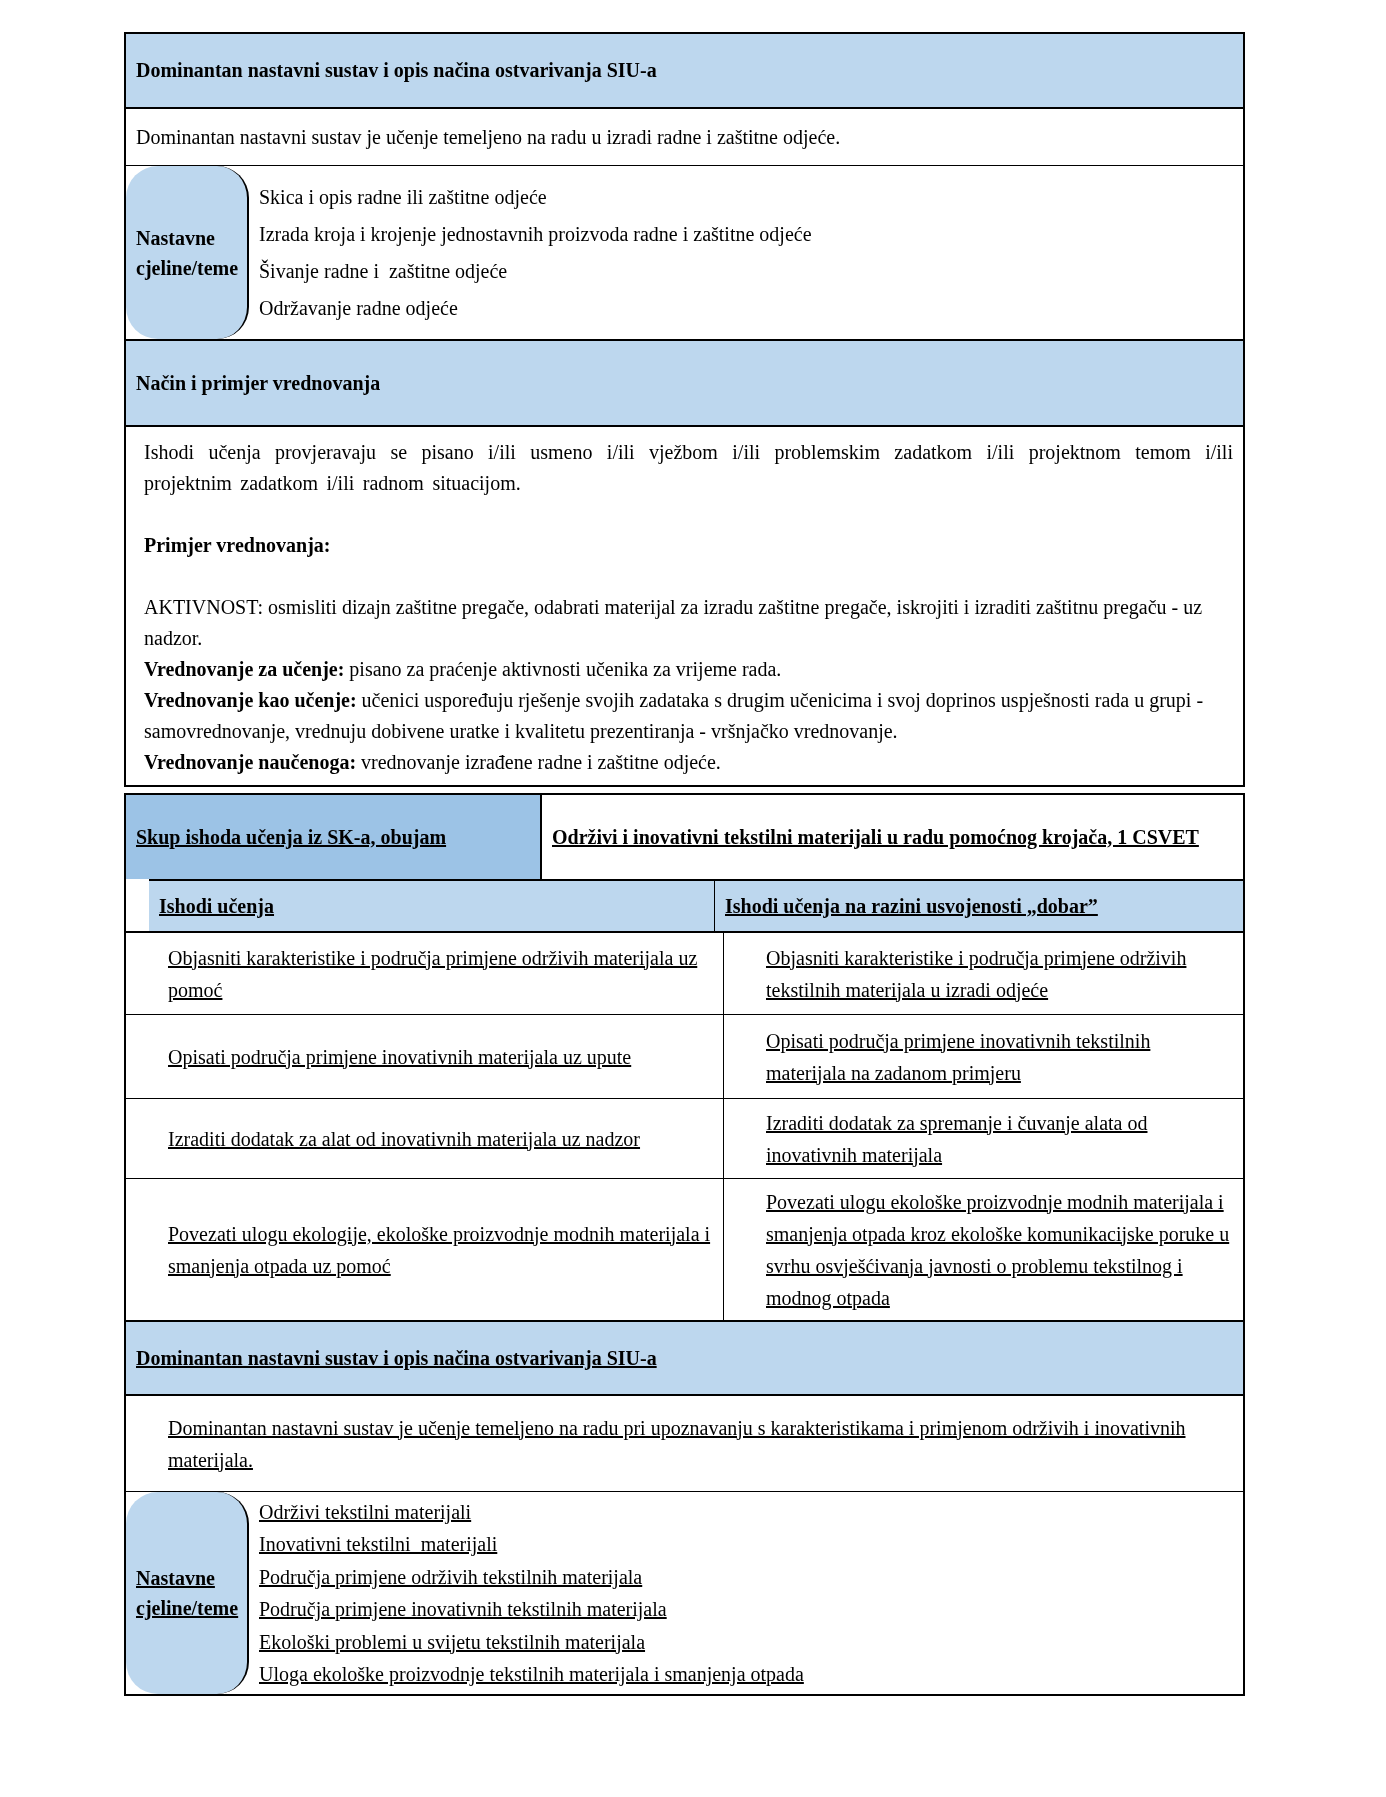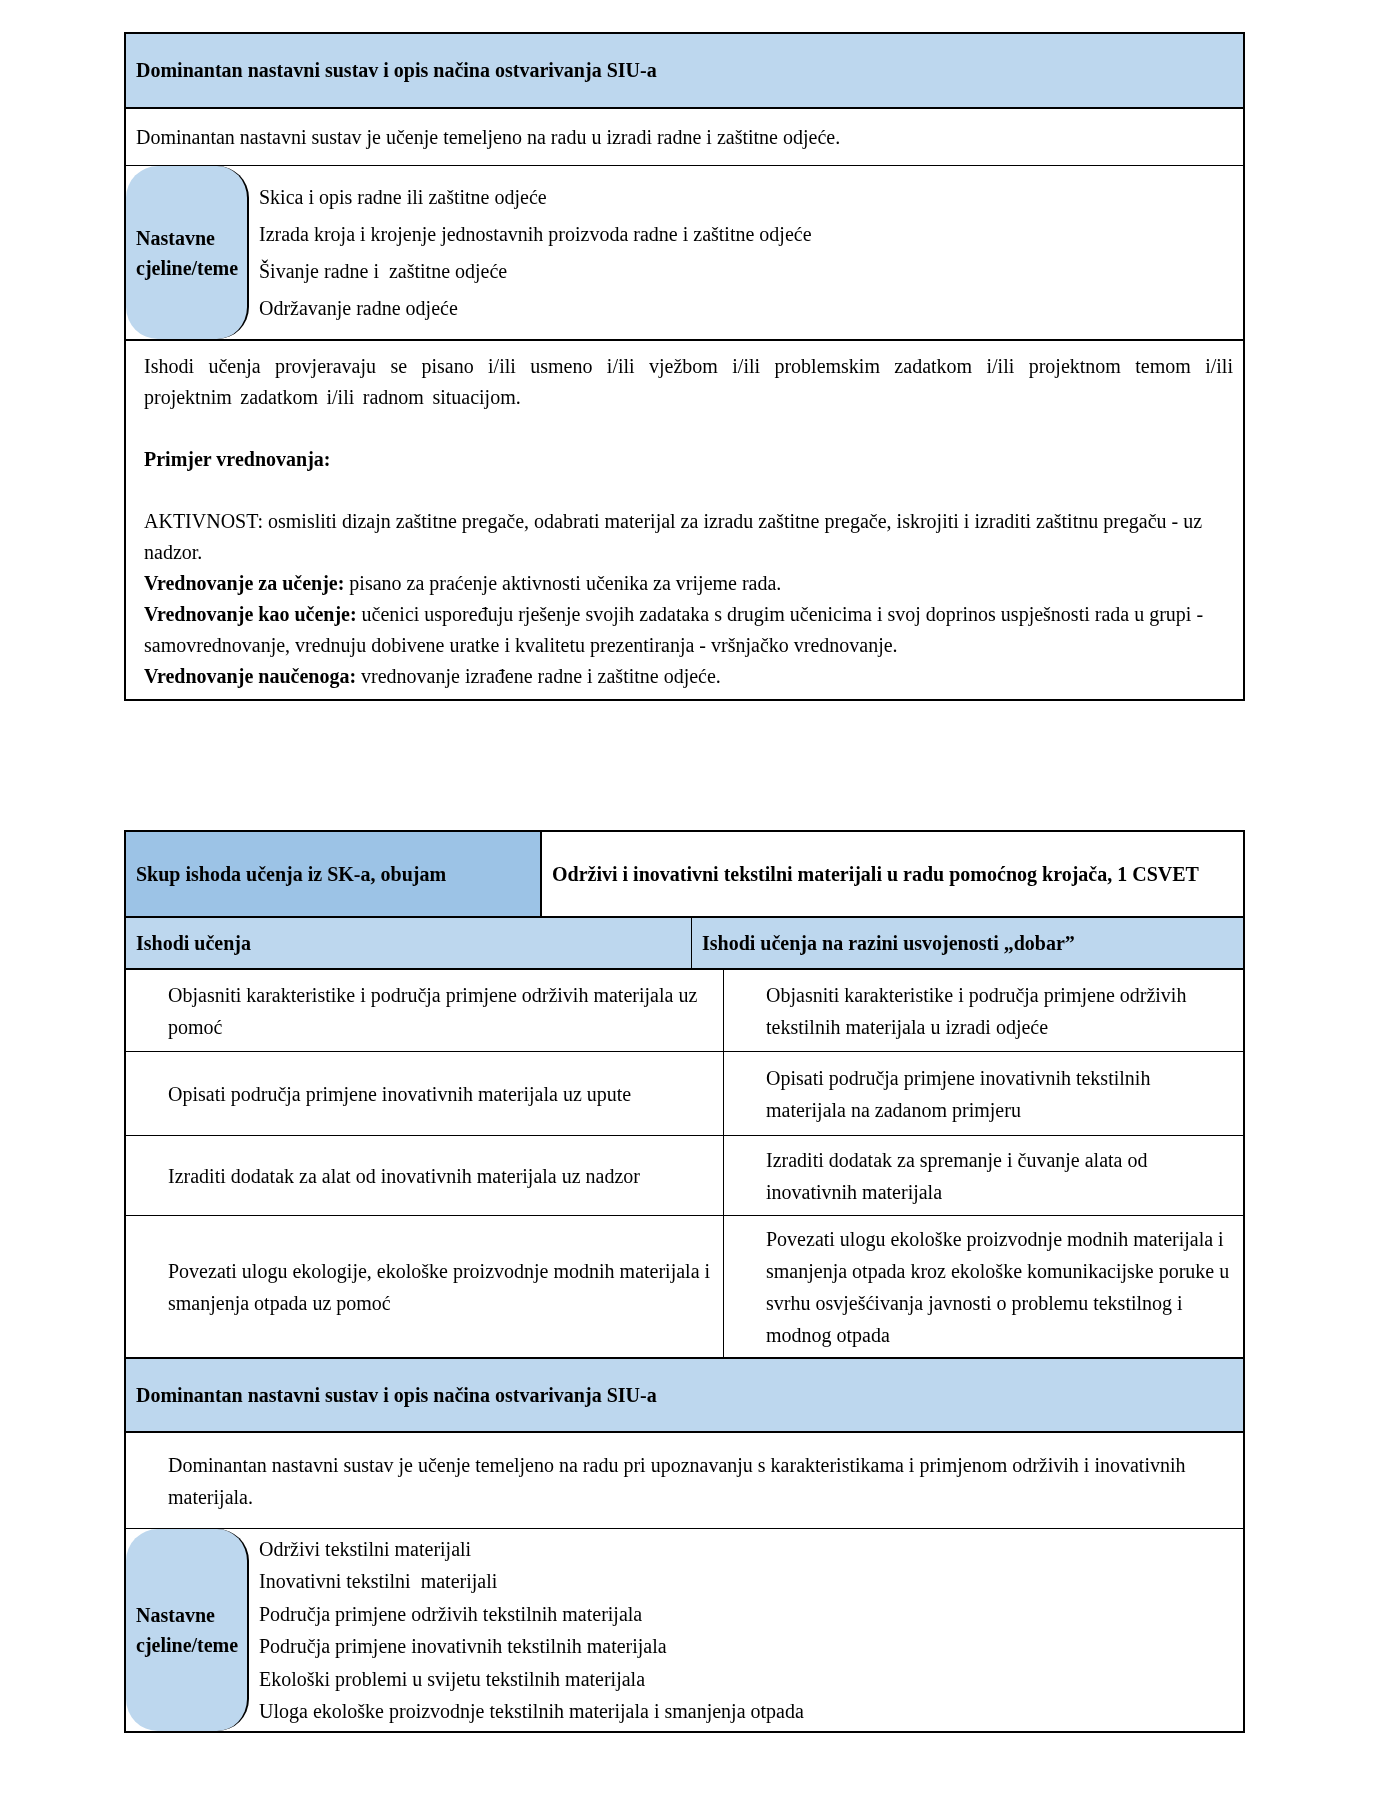--- a/index.html
+++ b/index.html
@@ -14,21 +14,21 @@
   }
   .tbl {
     position: absolute;
     left: 124px;
     width: 1121px;
     border: 2px solid #000;
     box-sizing: border-box;
     background: #fff;
   }
   .tbl1 { top: 32px; }
-  .tbl2 { top: 830px; }
+  .tbl2 { top: 793px; text-decoration: underline; }
   .row { display: flex; border-top: 1px solid #000; box-sizing: border-box; }
   .row:first-child { border-top: none; }
   .row.bt2 { border-top-width: 2px; }
   .cell {
     padding: 4px 10px;
     box-sizing: border-box;
     display: flex;
     flex-direction: column;
     justify-content: center;
     flex: 1 1 auto;
@@ -41,21 +41,21 @@
   .c-left.thin { border-right-width: 1px; }
   .w-units { width: 123px; }
   .w-skup { width: 416px; }
   .w-out  { width: 566px; }
   .h1  { min-height: 73px; }
   .hB  { min-height: 58px; justify-content: center; }
   .hC  { min-height: 174px; }
   .hD  { min-height: 86px; }
   .hE  { min-height: 360px; }
   .r1  { min-height: 84px; }
-  .r2  { min-height: 52px; }
+  .r2  { min-height: 52px; margin-left: 23px; }
   .r3  { min-height: 83px; }
   .r4  { min-height: 84px; }
   .r5  { min-height: 80px; }
   .r6  { min-height: 142px; }
   .r7  { min-height: 74px; }
   .r8  { min-height: 97px; }
   .r9  { min-height: 196px; }
   .units { line-height: 1.85; }
   .units2 { line-height: 1.62; }
   .unit-line { white-space: pre-wrap; }
@@ -84,20 +84,23 @@
     <div class="row hC">
       <div class="cell c-left w-units bg-blue label-units">Nastavne cjeline/teme</div>
       <div class="cell units">
         <div class="unit-line">Skica i opis radne ili zaštitne odjeće</div>
         <div class="unit-line">Izrada kroja i krojenje jednostavnih proizvoda radne i zaštitne odjeće</div>
         <div class="unit-line">Šivanje radne i  zaštitne odjeće</div>
         <div class="unit-line">Održavanje radne odjeće</div>
       </div>
     </div>
 
+    <div class="row hD bt2">
+      <div class="cell bg-blue b">Način i primjer vrednovanja</div>
+    </div>
 
     <div class="row hE bt2">
       <div class="cell eval-cell">
         <p class="justify gap-after">Ishodi učenja provjeravaju se pisano i/ili usmeno i/ili vježbom i/ili problemskim zadatkom i/ili projektnom temom i/ili projektnim zadatkom i/ili radnom situacijom.</p>
         <p class="b gap-after">Primjer vrednovanja:</p>
         <p>AKTIVNOST: osmisliti dizajn zaštitne pregače, odabrati materijal za izradu zaštitne pregače, iskrojiti i izraditi zaštitnu pregaču - uz nadzor.</p>
         <p><strong>Vrednovanje za učenje:</strong> <span>pisano za praćenje aktivnosti učenika za vrijeme rada.</span></p>
         <p><strong>Vrednovanje kao učenje:</strong> <span>učenici uspoređuju rješenje svojih zadataka s drugim učenicima i svoj doprinos uspješnosti rada u grupi - samovrednovanje, vrednuju dobivene uratke i kvalitetu prezentiranja - vršnjačko vrednovanje.</span></p>
         <p><strong>Vrednovanje naučenoga:</strong> <span>vrednovanje izrađene radne i zaštitne odjeće.</span></p>
       </div>

